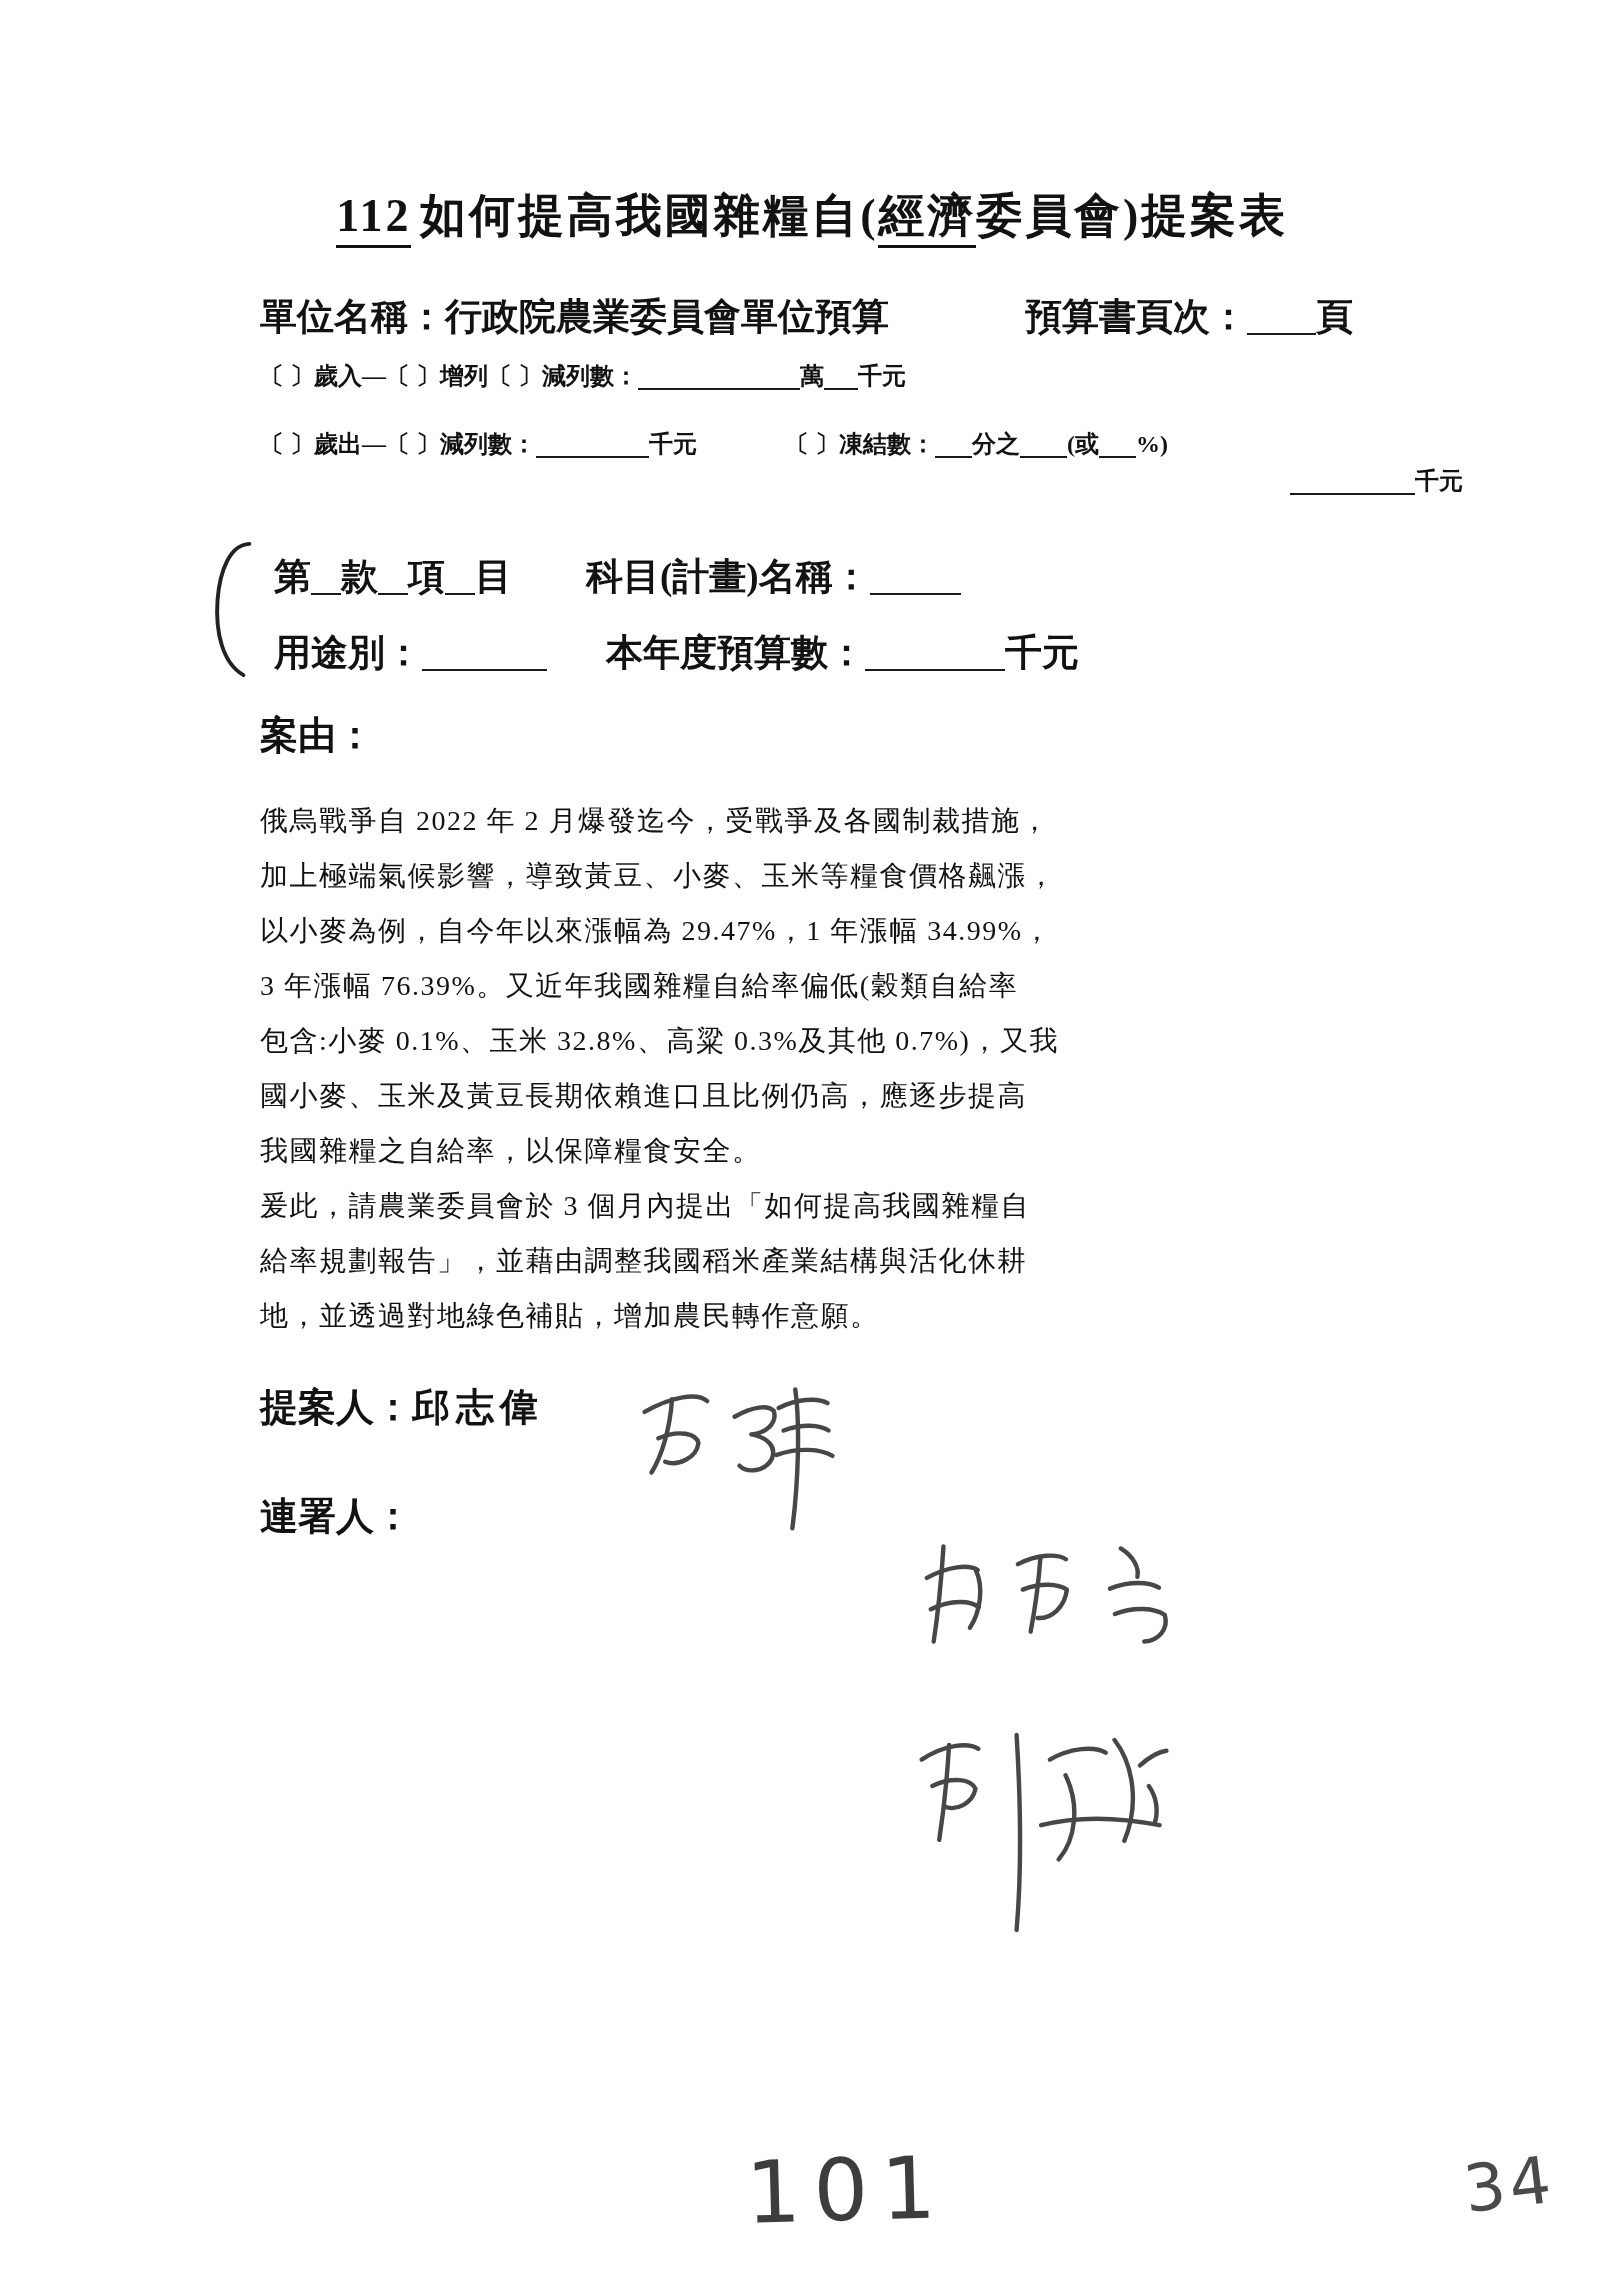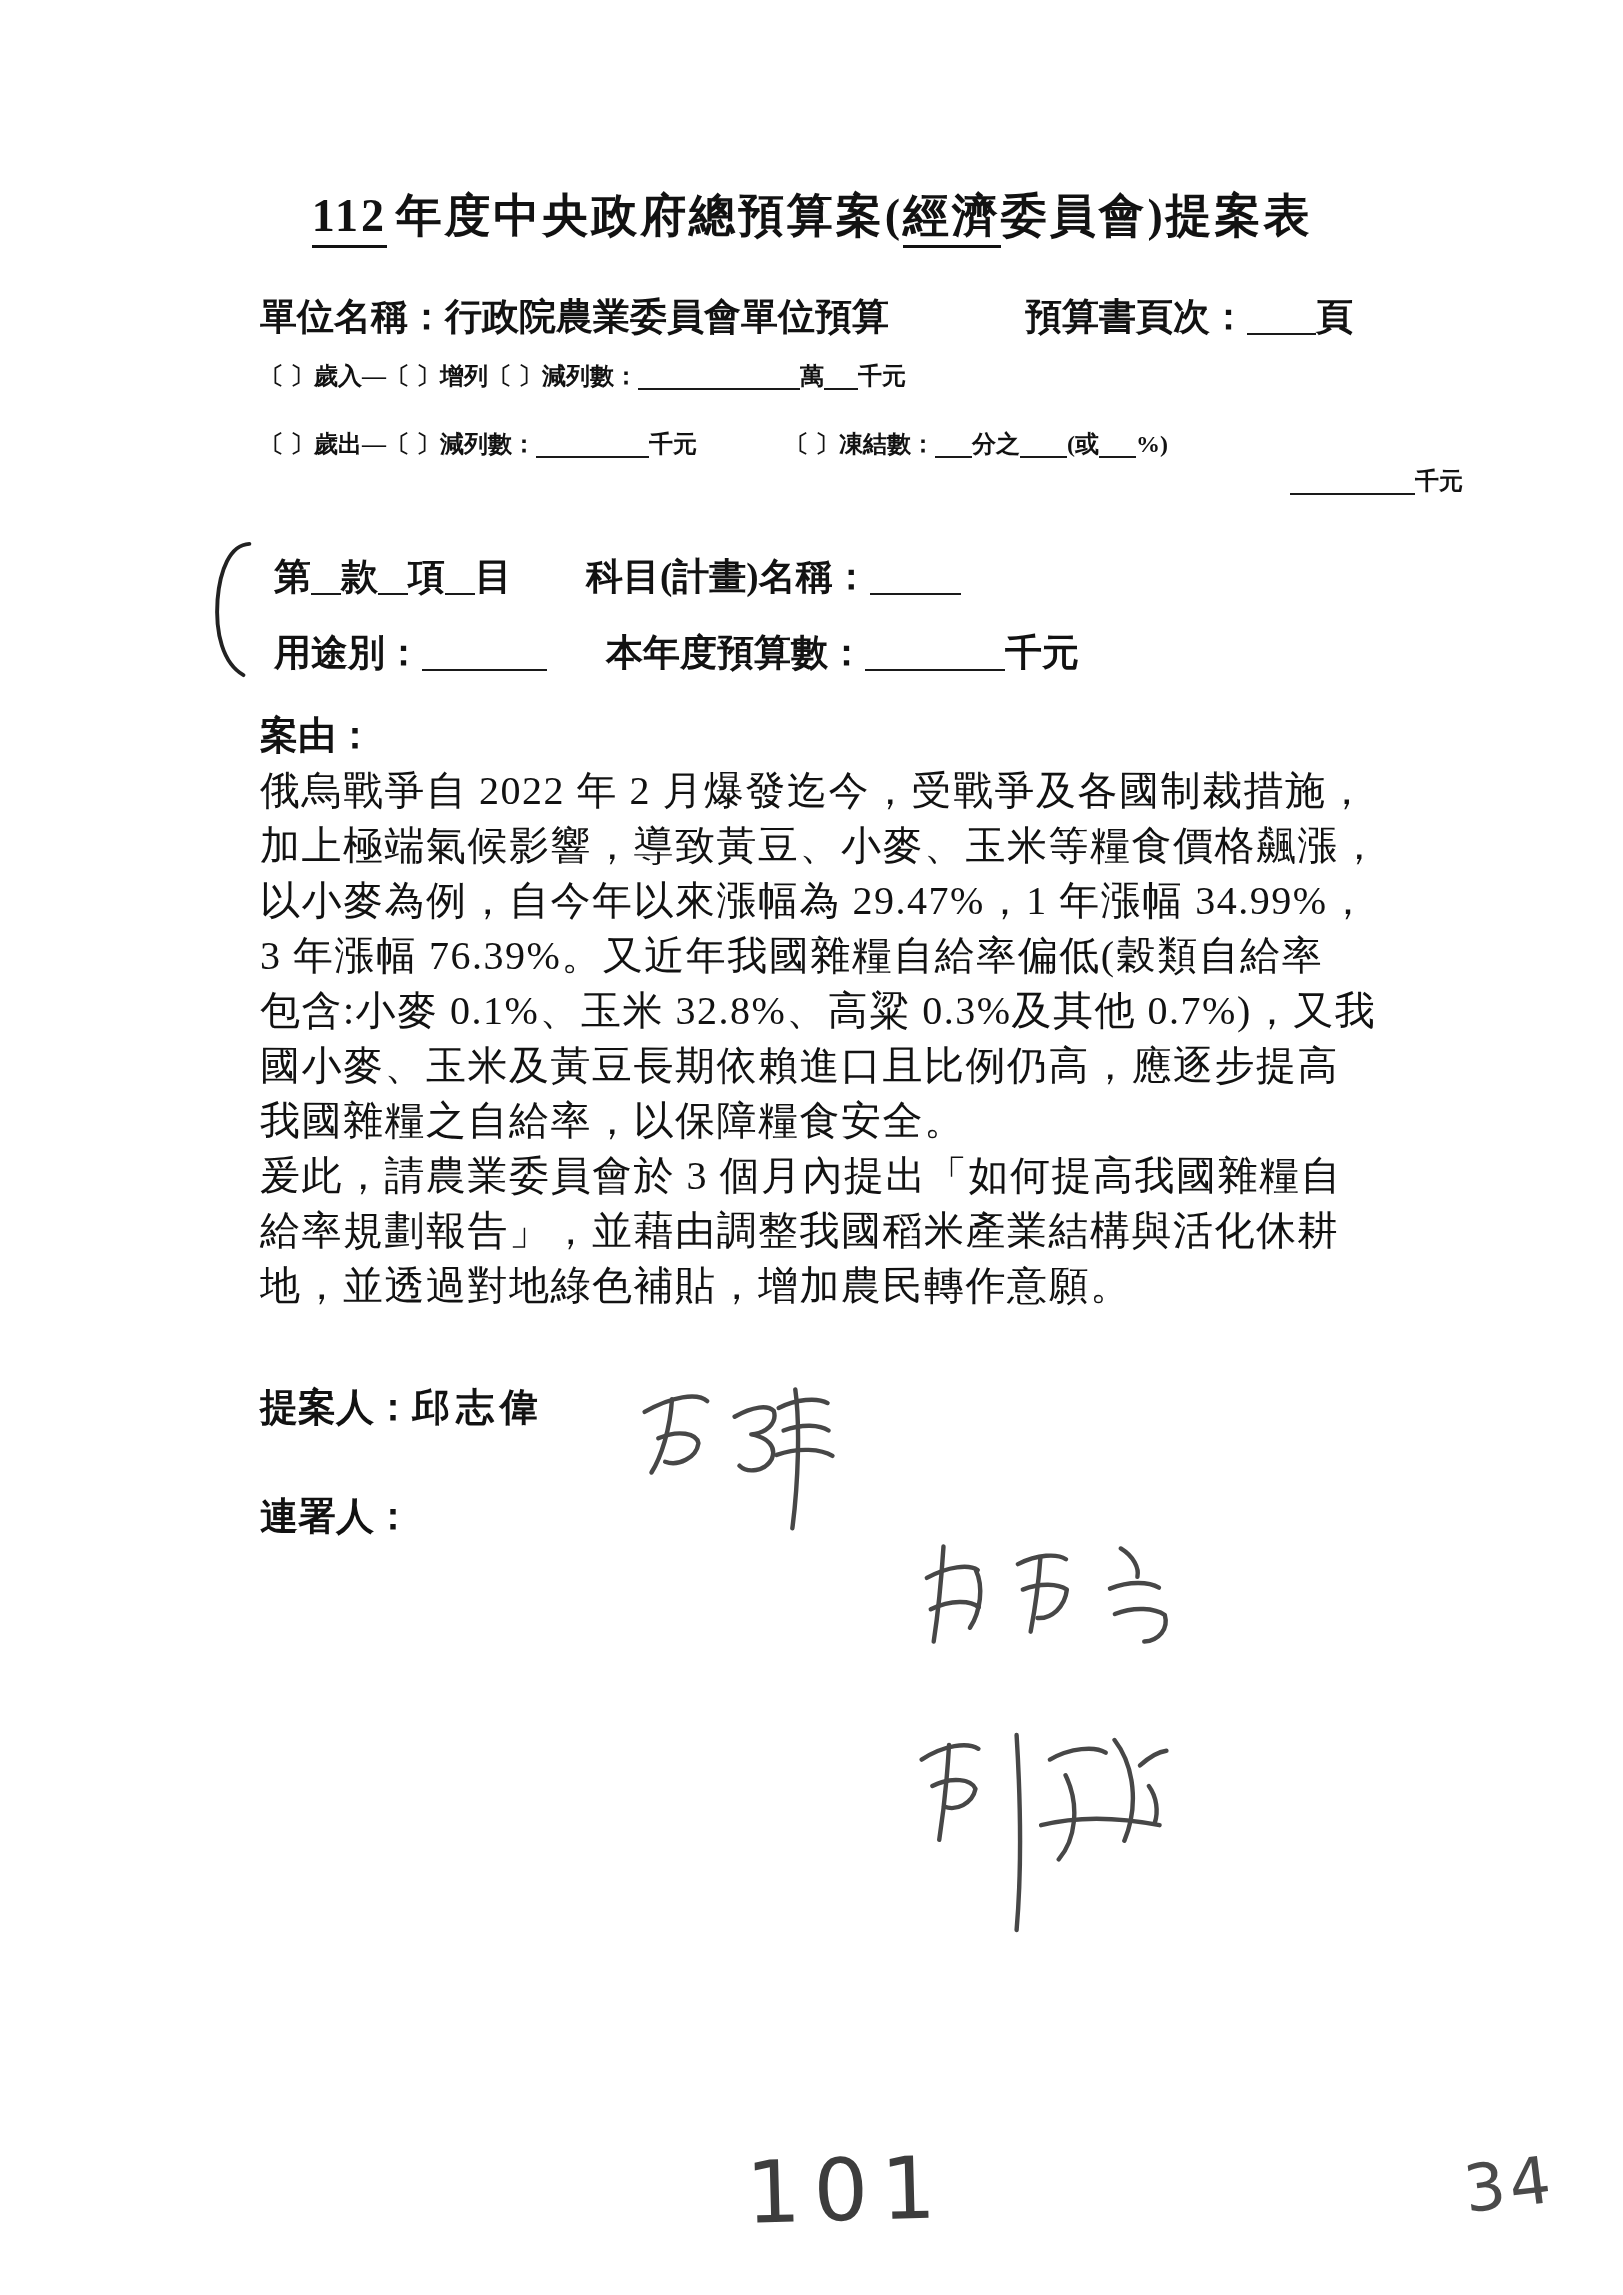--- a/index.html
+++ b/index.html
@@ -13,38 +13,38 @@
   .fs76{font-size:37px}
   .fs78{font-size:38px}
   .title{
     left:0;top:185px;width:1624px;text-align:center;
     font-size:46px;font-weight:bold;letter-spacing:2.9px;
   }
   .ul{border-bottom:3.4px solid #121212;padding-bottom:4px}
   .blank{
     display:inline-block;border-bottom:2.5px solid #1a1a1a;vertical-align:-6.4px;height:4.9px;
   }
-  .body-text{position:absolute;left:260px;top:763px;font-size:40px;letter-spacing:1.5px;line-height:55px}
+  .body-text{position:absolute;left:260px;top:793px;font-size:28px;letter-spacing:1.5px;line-height:55px}
   .body-text div{white-space:nowrap}
   .sig{position:absolute}
   .sig path{fill:none;stroke:#474747;stroke-width:9;stroke-linecap:round;stroke-linejoin:round}
   .hand-num{
     position:absolute;font-family:"DejaVu Sans",sans-serif;color:#3d3d3d;font-weight:normal;
   }
   #hand-101{left:746px;top:2140px;font-size:86px;letter-spacing:12.8px;transform:rotate(-1.5deg)}
   #hand-34{left:1464px;top:2147px;font-size:65px;letter-spacing:3.9px;transform:rotate(-7deg);color:#4a4a4a}
   .gap150{display:inline-block;width:74px}
   .gap120{display:inline-block;width:59px}
   .gap180{display:inline-block;width:88px}
 </style>
 </head>
 <body>
 
 <div class="row title">
-  <span class="ul">112</span><span style="margin-left:8.8px">年度中央政府總預算案(</span><span class="ul">經濟</span><span>委員會)提案表</span>
+  <span class="ul">112</span><span style="margin-left:8.8px">如何提高我國雜糧自(</span><span class="ul">經濟</span><span>委員會)提案表</span>
 </div>
 
 <div class="row b fs76" style="left:260px;top:292px">單位名稱：行政院農業委員會單位預算</div>
 <div class="row b fs76" style="left:1025px;top:292px">
   <span>預算書頁次：</span><span class="blank" style="width:69px"></span><span>頁</span>
 </div>
 
 <div class="row b fs74" style="left:260px;top:360px">
   <span>〔 〕</span><span>歲入</span><span>—</span><span>〔 〕</span><span>增列</span><span>〔 〕</span><span>減列數：</span><span class="blank" style="width:162px"></span><span>萬</span><span class="blank" style="width:34px"></span><span>千元</span>
 </div>

